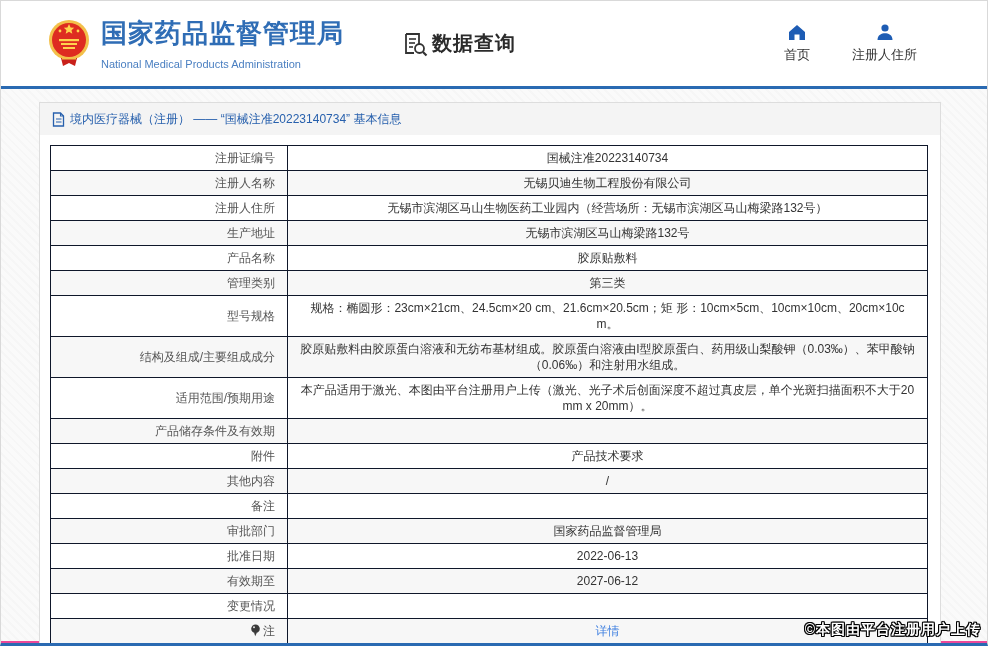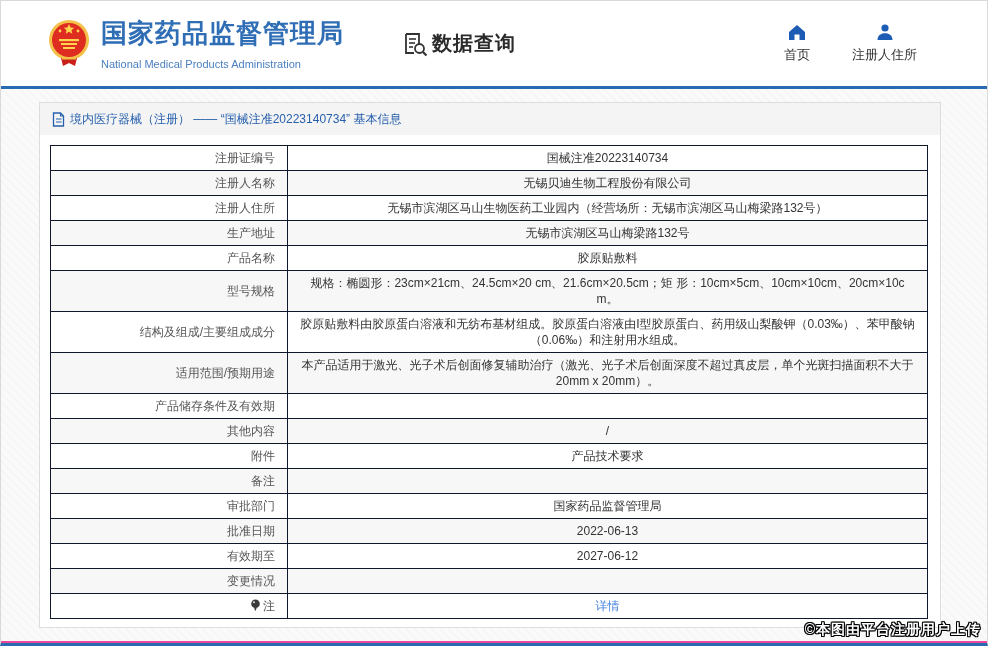--- a/index.html
+++ b/index.html
@@ -159,42 +159,46 @@
             </tr>
             <tr>
               <th>生产地址</th>
               <td>无锡市滨湖区马山梅梁路132号</td>
             </tr>
             <tr>
               <th>产品名称</th>
               <td>胶原贴敷料</td>
             </tr>
             <tr>
+              <th>管理类别</th>
+              <td>第三类</td>
+            </tr>
+            <tr>
               <th>型号规格</th>
               <td>规格：椭圆形：23cm×21cm、24.5cm×20 cm、21.6cm×20.5cm；矩 形：10cm×5cm、10cm×10cm、20cm×10cm。</td>
             </tr>
             <tr>
               <th>结构及组成/主要组成成分</th>
               <td>胶原贴敷料由胶原蛋白溶液和无纺布基材组成。胶原蛋白溶液由I型胶原蛋白、药用级山梨酸钾（0.03‰）、苯甲酸钠（0.06‰）和注射用水组成。</td>
             </tr>
             <tr>
               <th>适用范围/预期用途</th>
-              <td>本产品适用于激光、光子术后创面修复辅助治疗（激光、光子术后创面深度不超过真皮层，单个光斑扫描面积不大于20mm x 20mm）。</td>
+              <td>本产品适用于激光、本图由平台注册用户上传（激光、光子术后创面深度不超过真皮层，单个光斑扫描面积不大于20mm x 20mm）。</td>
             </tr>
             <tr>
               <th>产品储存条件及有效期</th>
               <td></td>
             </tr>
             <tr>
+              <th>附件</th>
+              <td>产品技术要求</td>
+            </tr>
+            <tr>
               <th>其他内容</th>
               <td>/</td>
-            </tr>
-            <tr>
-              <th>附件</th>
-              <td>产品技术要求</td>
             </tr>
             <tr>
               <th>备注</th>
               <td></td>
             </tr>
             <tr>
               <th>审批部门</th>
               <td>国家药品监督管理局</td>
             </tr>
             <tr>

